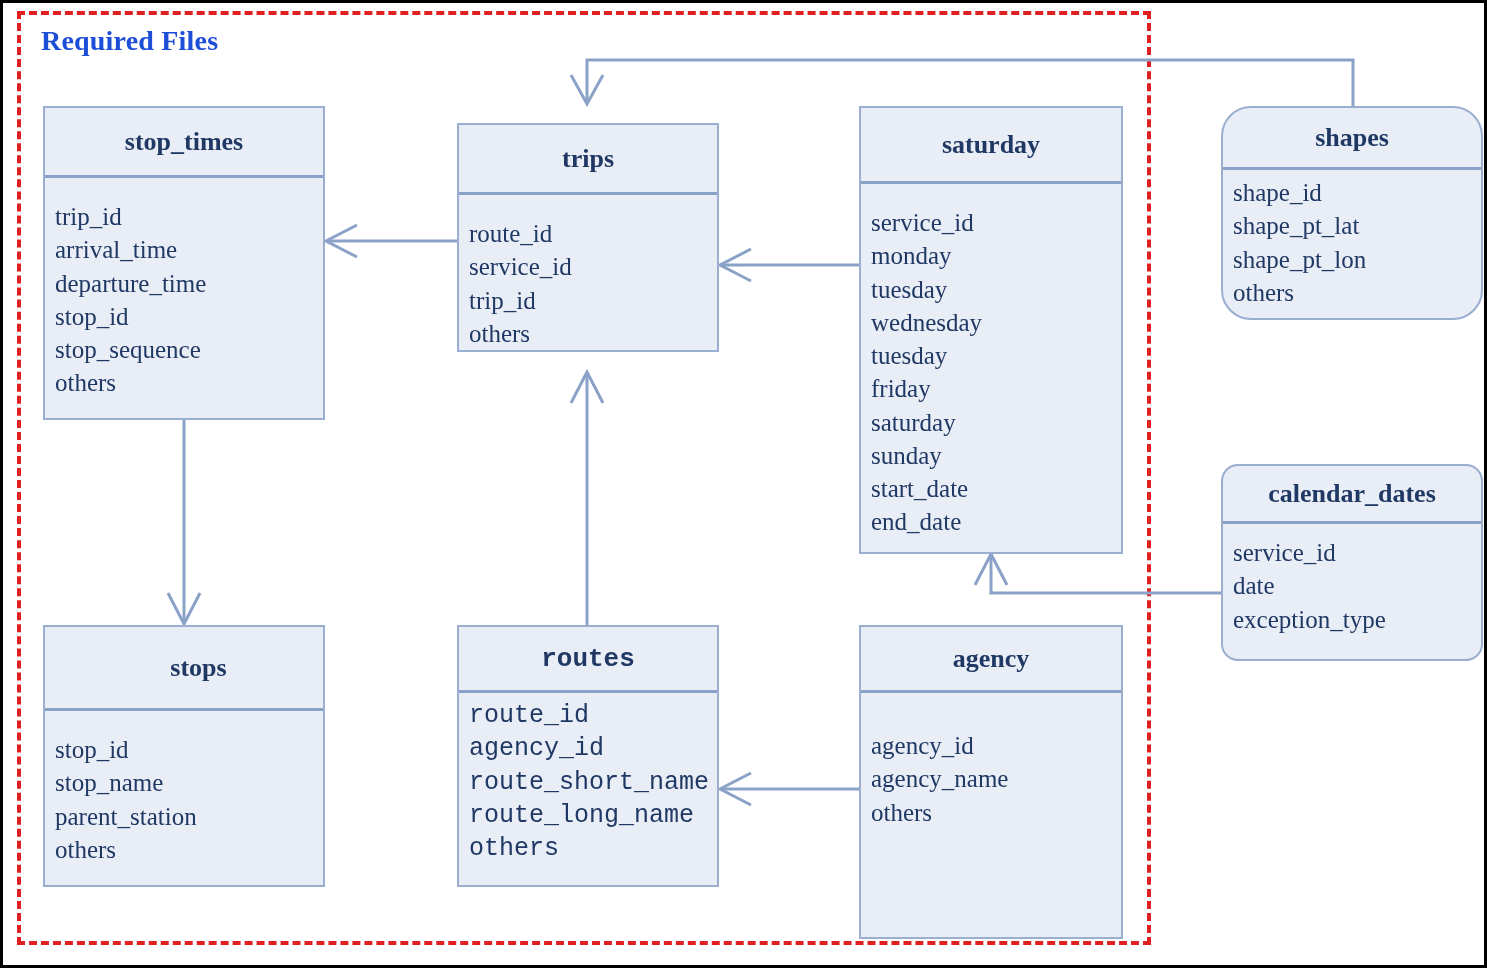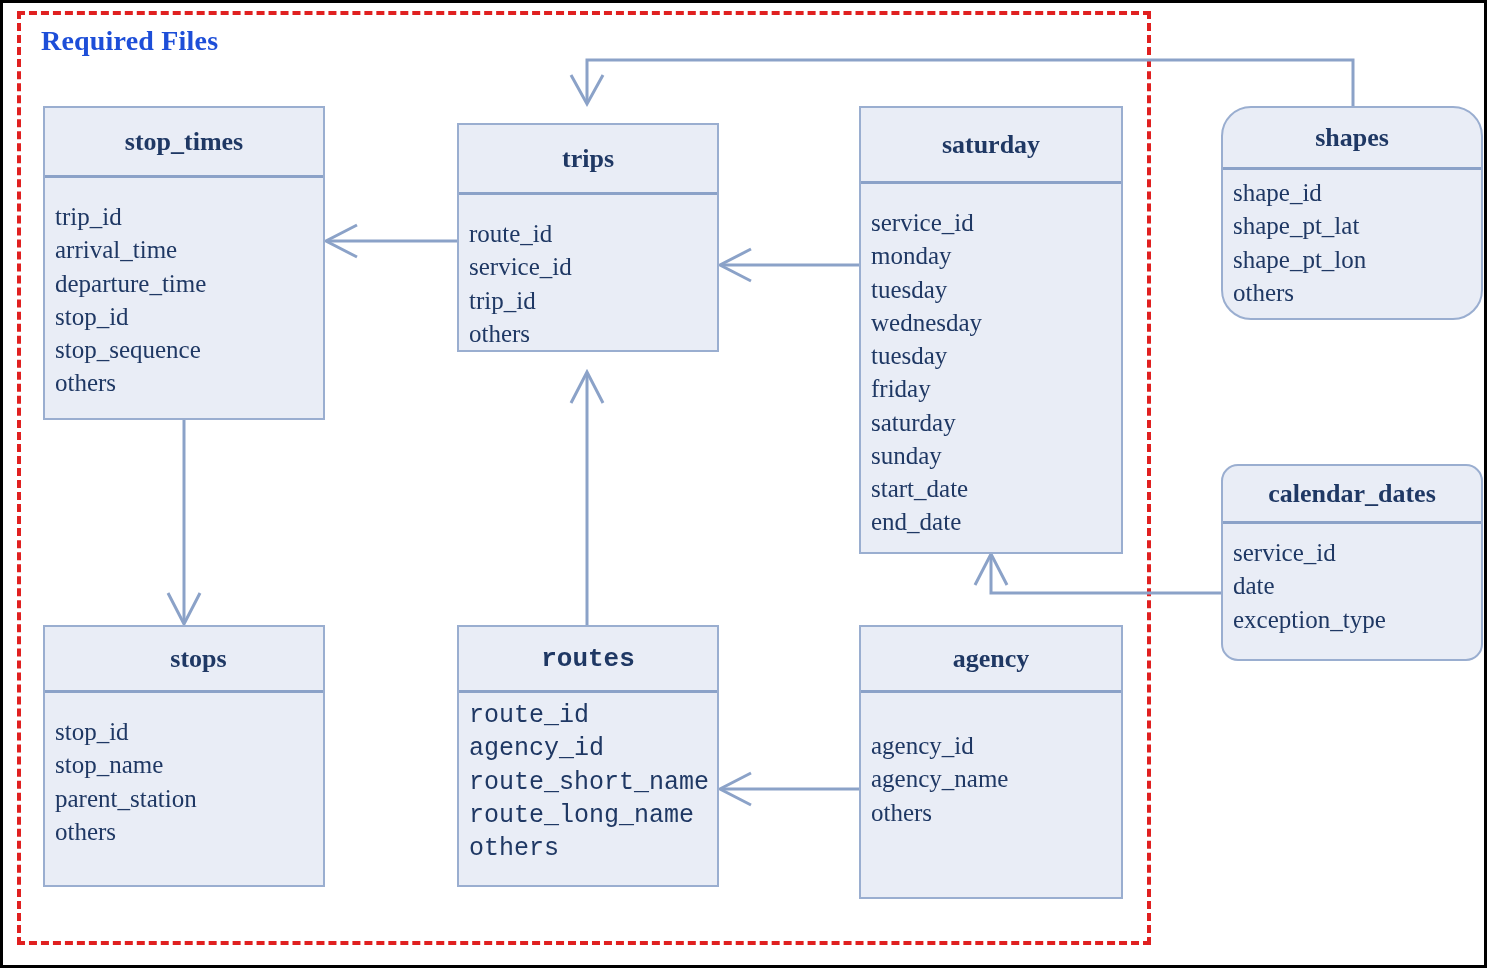--- a/index.html
+++ b/index.html
@@ -160,41 +160,41 @@
   <div class="entity" style="left:1218px; top:461px; width:262px; height:197px;border-radius:17px;">
     <div class="ent-header" style="height:58px;">calendar_dates</div>
     <div class="ent-fields" style="padding-top:12px;">
       <div class="field">service_id</div>
       <div class="field">date</div>
       <div class="field">exception_type</div>
     </div>
   </div>
 
   <div class="entity" style="left:40px; top:622px; width:282px; height:262px;">
-    <div class="ent-header" style="height:66px;padding-left:29px;">stops</div>
+    <div class="ent-header" style="height:84px;padding-left:29px;">stops</div>
     <div class="ent-fields" style="padding-top:22px;">
       <div class="field">stop_id</div>
       <div class="field">stop_name</div>
       <div class="field">parent_station</div>
       <div class="field">others</div>
     </div>
   </div>
 
   <div class="entity" style="left:454px; top:622px; width:262px; height:262px;font-family:Liberation Mono, monospace;">
     <div class="ent-header" style="height:66px;">routes</div>
     <div class="ent-fields" style="padding-top:6px;">
       <div class="field">route_id</div>
       <div class="field">agency_id</div>
       <div class="field">route_short_name</div>
       <div class="field">route_long_name</div>
       <div class="field">others</div>
     </div>
   </div>
 
-  <div class="entity" style="left:856px; top:622px; width:264px; height:274px;">
+  <div class="entity" style="left:856px; top:622px; width:264px; height:314px;">
     <div class="ent-header" style="height:66px;">agency</div>
     <div class="ent-fields" style="padding-top:36px;">
       <div class="field">agency_id</div>
       <div class="field">agency_name</div>
       <div class="field">others</div>
     </div>
   </div>
 
 </div>
 

